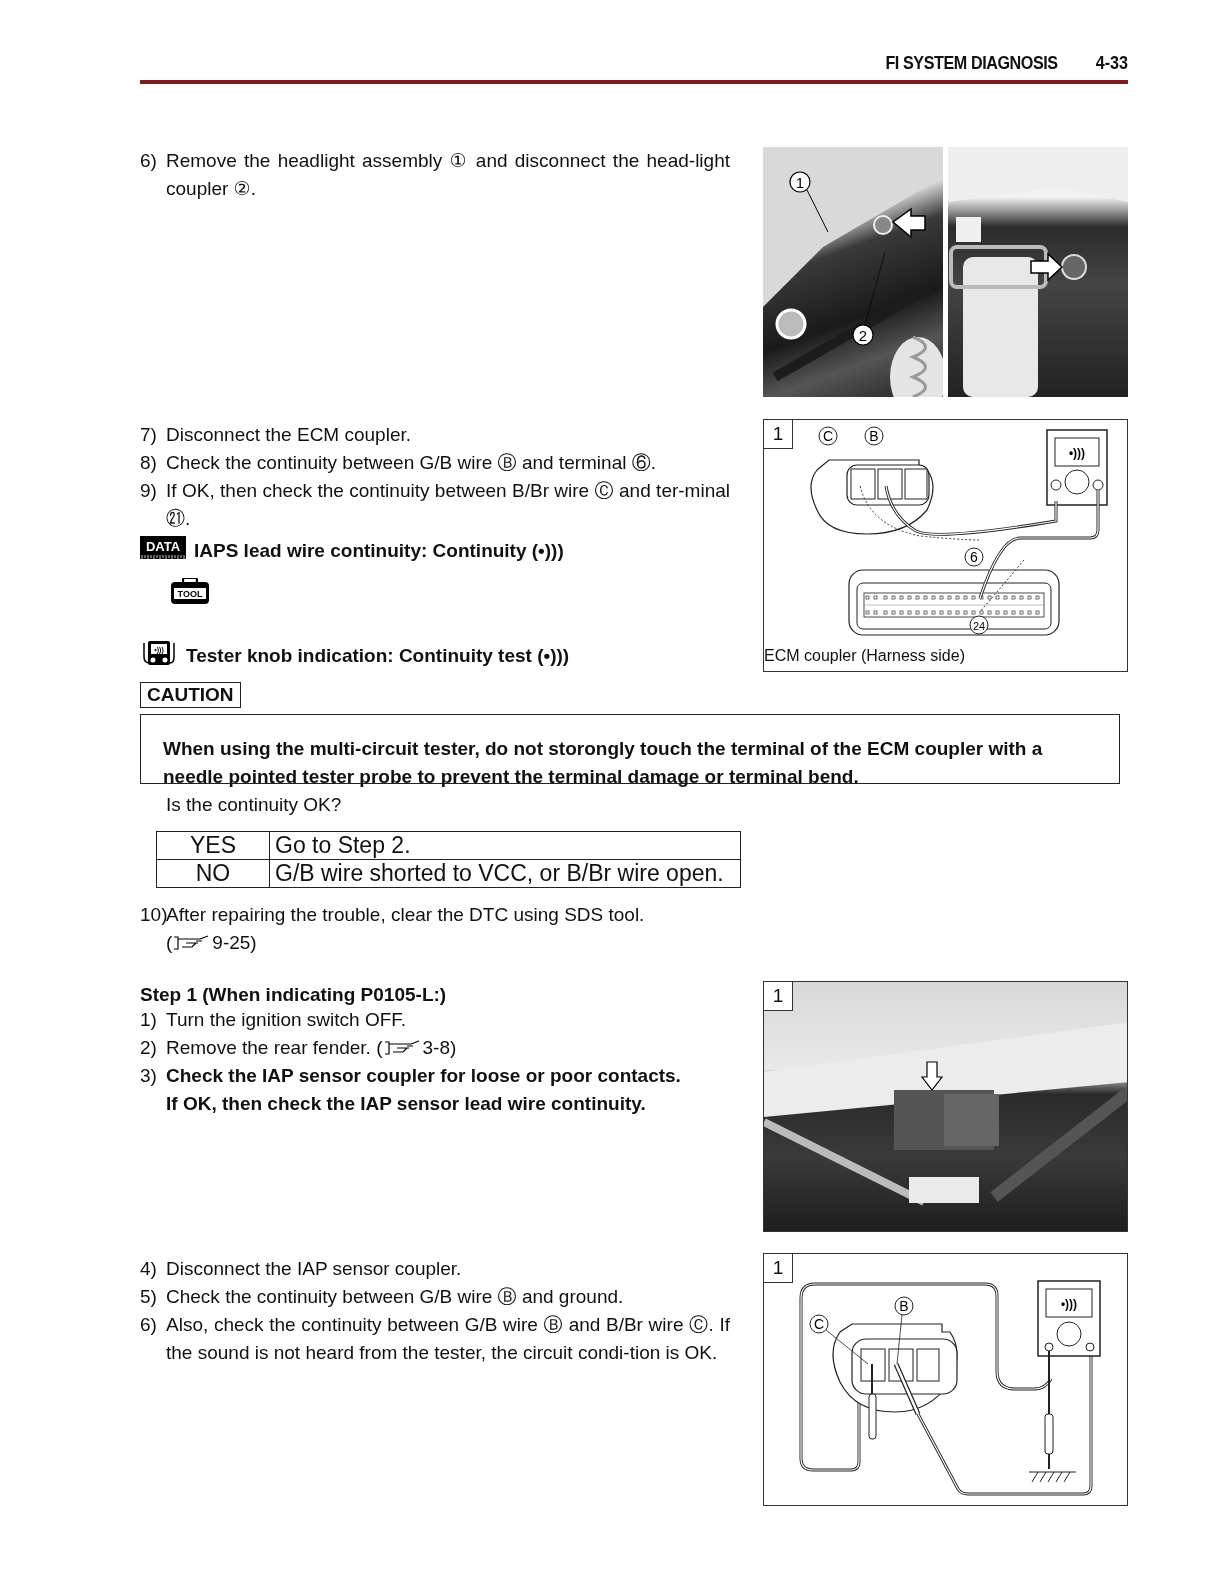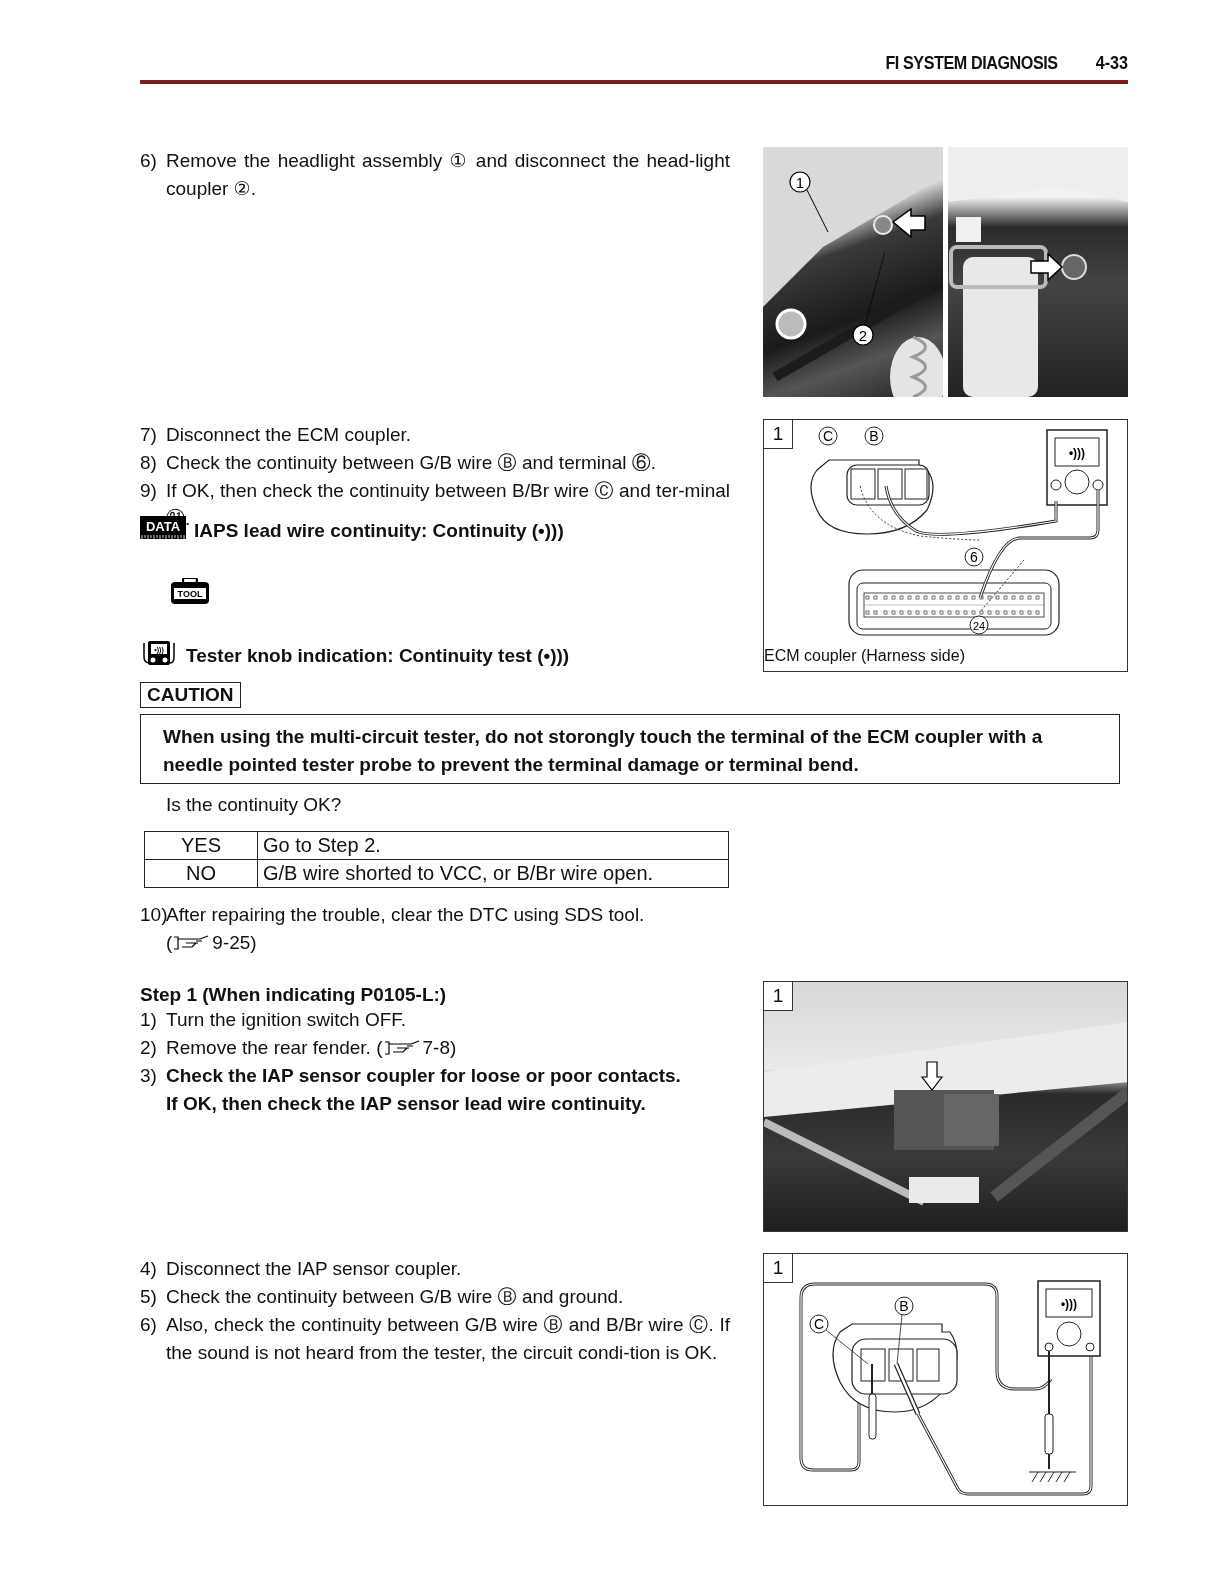--- a/index.html
+++ b/index.html
@@ -10,22 +10,22 @@
   .header-title { position: absolute; right: 70px; top: 2px; font-size: 19px; font-weight: bold; letter-spacing: -0.5px; transform: scaleX(0.85); transform-origin: right; }
   .header-page { position: absolute; right: 0; top: 2px; font-size: 19px; font-weight: bold; transform: scaleX(0.85); transform-origin: right; }
   .txt { font-size: 19px; line-height: 28px; }
   .step { position: absolute; left: 140px; width: 590px; }
   .step .num { position: absolute; left: 0; top: 0; }
   .step .body { margin-left: 26px; text-align: justify; }
   .bold { font-weight: bold; }
   .spec-row { position: absolute; left: 140px; display: flex; align-items: center; font-size: 19px; font-weight: bold; }
   .spec-icon { display: inline-block; margin-right: 8px; }
   .caution-label { left: 140px; top: 682px; border: 1.5px solid #222; padding: 0 6px; font-size: 19px; font-weight: bold; line-height: 24px; }
-  .caution-box { left: 140px; top: 714px; width: 980px; height: 70px; border: 1.5px solid #222; box-sizing: border-box; padding: 8px 22px; font-size: 19px; font-weight: bold; line-height: 28px; }
-  table.yn { position: absolute; left: 144px; top: 831px; width: 585px; border-collapse: collapse; font-size: 20px; }
+  .caution-box { left: 140px; top: 714px; width: 980px; height: 70px; border: 1.5px solid #222; box-sizing: border-box; padding: 20px 22px; font-size: 19px; font-weight: bold; line-height: 28px; }
+  table.yn { position: absolute; left: 156px; top: 831px; width: 585px; border-collapse: collapse; font-size: 23px; }
   table.yn td { border: 1.5px solid #222; height: 27px; padding: 0 5px; }
   table.yn td.k { width: 102px; text-align: center; }
   .figure { position: absolute; border: 1px solid #333; box-sizing: border-box; background: #fff; }
   .fig-tag { position: absolute; left: 0; top: 0; width: 28px; height: 28px; border-right: 1px solid #333; border-bottom: 1px solid #333; font-size: 19px; text-align: center; line-height: 28px; background: #fff; }
   .photo { position: absolute; overflow: hidden; }
   .caption { position: absolute; left: 0; width: 100%; text-align: left; font-size: 16px; }
   .hand-icon { display: inline-block; width: 40px; height: 18px; vertical-align: -2px; }
 </style>
 </head>
 <body>
@@ -74,21 +74,21 @@
 </div>
 <div class="step txt" style="top:449px;">
   <span class="num">8)</span>
   <div class="body">Check the continuity between G/B wire Ⓑ and terminal ⑥.</div>
 </div>
 <div class="step txt" style="top:477px;">
   <span class="num">9)</span>
   <div class="body">If OK, then check the continuity between B/Br wire Ⓒ and ter-minal ㉑.</div>
 </div>
 
-<div class="spec-row" style="top:516px;">
+<div class="spec-row" style="top:536px;">
   <span class="spec-icon">
     <svg width="46" height="24">
         <rect x="0" y="0" width="46" height="18" fill="#000"></rect>
         <text x="23" y="15" font-size="13" font-weight="bold" fill="#fff" text-anchor="middle" font-family="Liberation Sans, sans-serif">DATA</text>
         <rect x="0" y="18" width="46" height="5" fill="#000"></rect>
         <path d="M2 19 v4 M5 19 v3 M8 19 v4 M11 19 v3 M14 19 v4 M17 19 v3 M20 19 v4 M23 19 v3 M26 19 v4 M29 19 v3 M32 19 v4 M35 19 v3 M38 19 v4 M41 19 v3 M44 19 v4" stroke="#fff" stroke-width="0.8"></path>
       </svg>
   </span>
   <span>IAPS lead wire continuity: Continuity (•)))</span>
 </div>
@@ -239,21 +239,21 @@
 
 <div class="abs txt bold" style="left:140px; top:981px;">Step 1 (When indicating P0105-L:)</div>
 <div class="step txt" style="top:1006px;">
   <span class="num">1)</span>
   <div class="body">Turn the ignition switch OFF.</div>
 </div>
 <div class="step txt" style="top:1034px;">
   <span class="num">2)</span>
   <div class="body"><span>Remove the rear fender.</span> (<span class="hand-icon"><svg width="40" height="18">
           <path d="M2 4 h4 v12 h-4 M6 6 h22 l8 -3 M24 8 h6 M14 10 h12 M10 14 h10 l4 -4" stroke="#000" stroke-width="1.2" fill="none"></path>
-        </svg></span><span>7-8</span>)</div>
+        </svg></span><span>3-8</span>)</div>
 </div>
 <div class="step txt" style="top:1062px;">
   <span class="num">3)</span>
   <div class="body" style="text-align:left;font-weight:bold;">
     <div>Check the IAP sensor coupler for loose or poor contacts.</div>
     <div>If OK, then check the IAP sensor lead wire continuity.</div>
   </div>
 </div>
 
 <div class="figure" style="left:763px; top:981px; width:365px; height:251px; background: linear-gradient(180deg,#d8d8d8 0%,#e9e9e9 35%,#2a2a2a 45%,#3a3a3a 70%,#1e1e1e 100%); overflow:hidden;">

